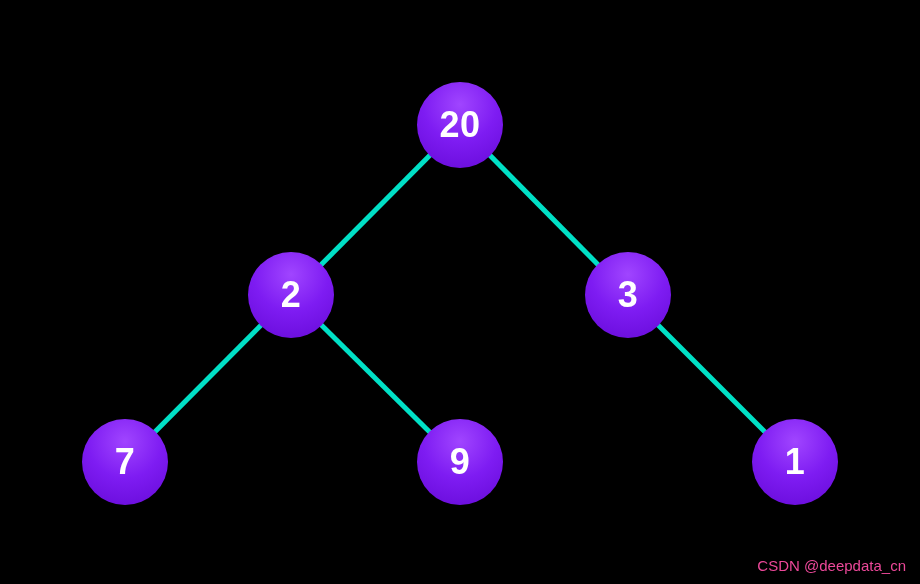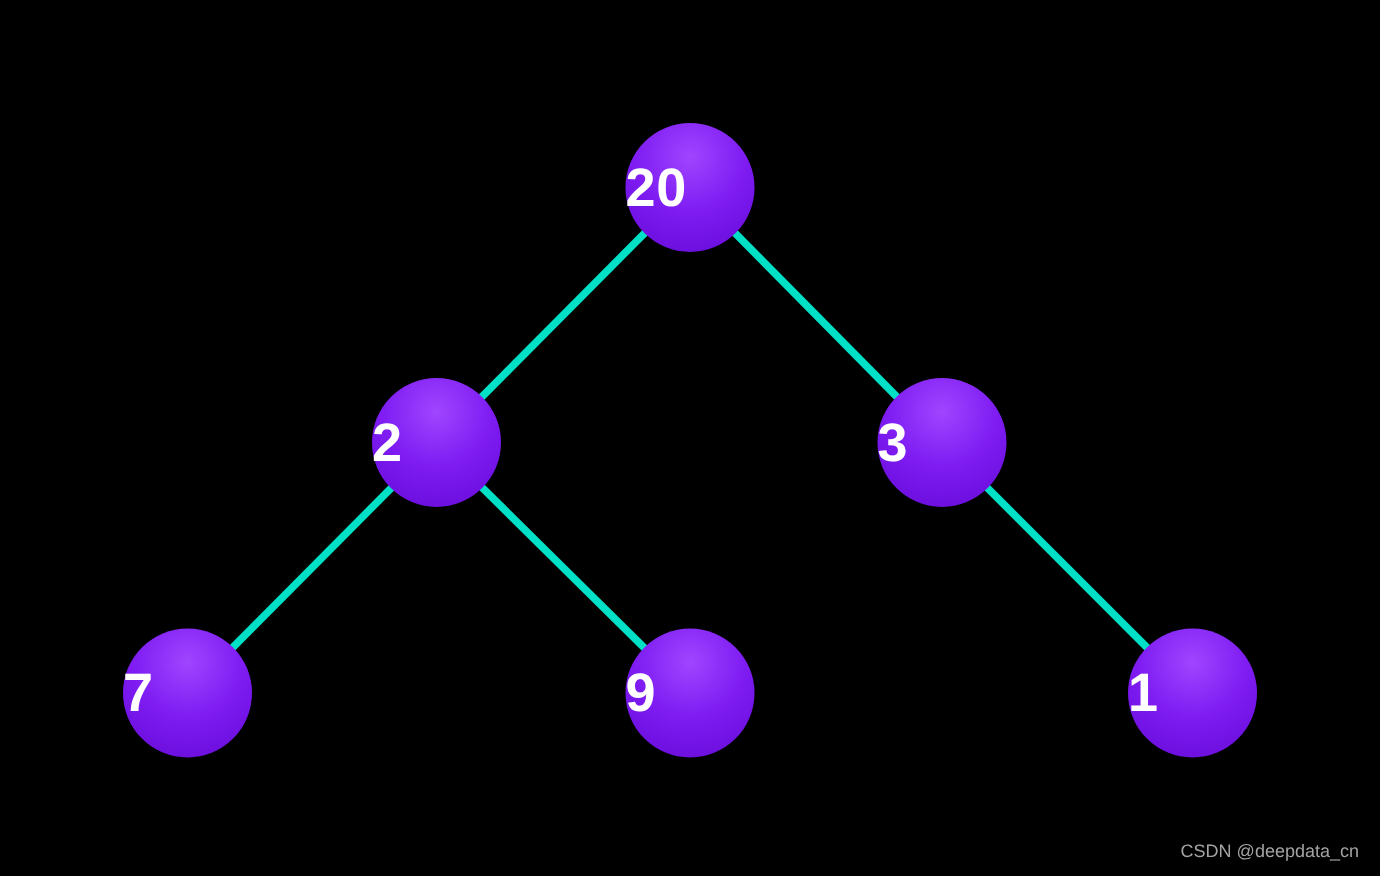--- a/index.html
+++ b/index.html
@@ -18,36 +18,36 @@
     top: 0;
     z-index: 1;
   }
   .node {
     position: absolute;
     z-index: 2;
     border-radius: 50%;
     background: radial-gradient(circle at 50% 26%, #a045ff 0%, #7e1cf2 48%, #6509d6 100%);
     display: flex;
     align-items: center;
-    justify-content: flex-start;
+    justify-content: center;
   }
   .node span {
     color: #ffffff;
     font-weight: 700;
     font-size: 36px;
     line-height: 1;
     letter-spacing: 0.5px;
   }
   .watermark {
     position: absolute;
     right: 14px;
     bottom: 10px;
     z-index: 3;
-    color: #a3a3a3;
-    font-size: 12px;
+    color: #ec4899;
+    font-size: 15px;
   }
 </style>
 </head>
 <body>
 
 <div id="diagram" style="width: 920px; height: 584px; background: rgb(0, 0, 0);">
   <svg id="edges" width="920" height="584">
       <line x1="460" y1="125" x2="291" y2="295" stroke="#00e0c6" stroke-width="5"></line>
       <line x1="460" y1="125" x2="628" y2="295" stroke="#00e0c6" stroke-width="5"></line>
       <line x1="291" y1="295" x2="125" y2="462" stroke="#00e0c6" stroke-width="5"></line>

